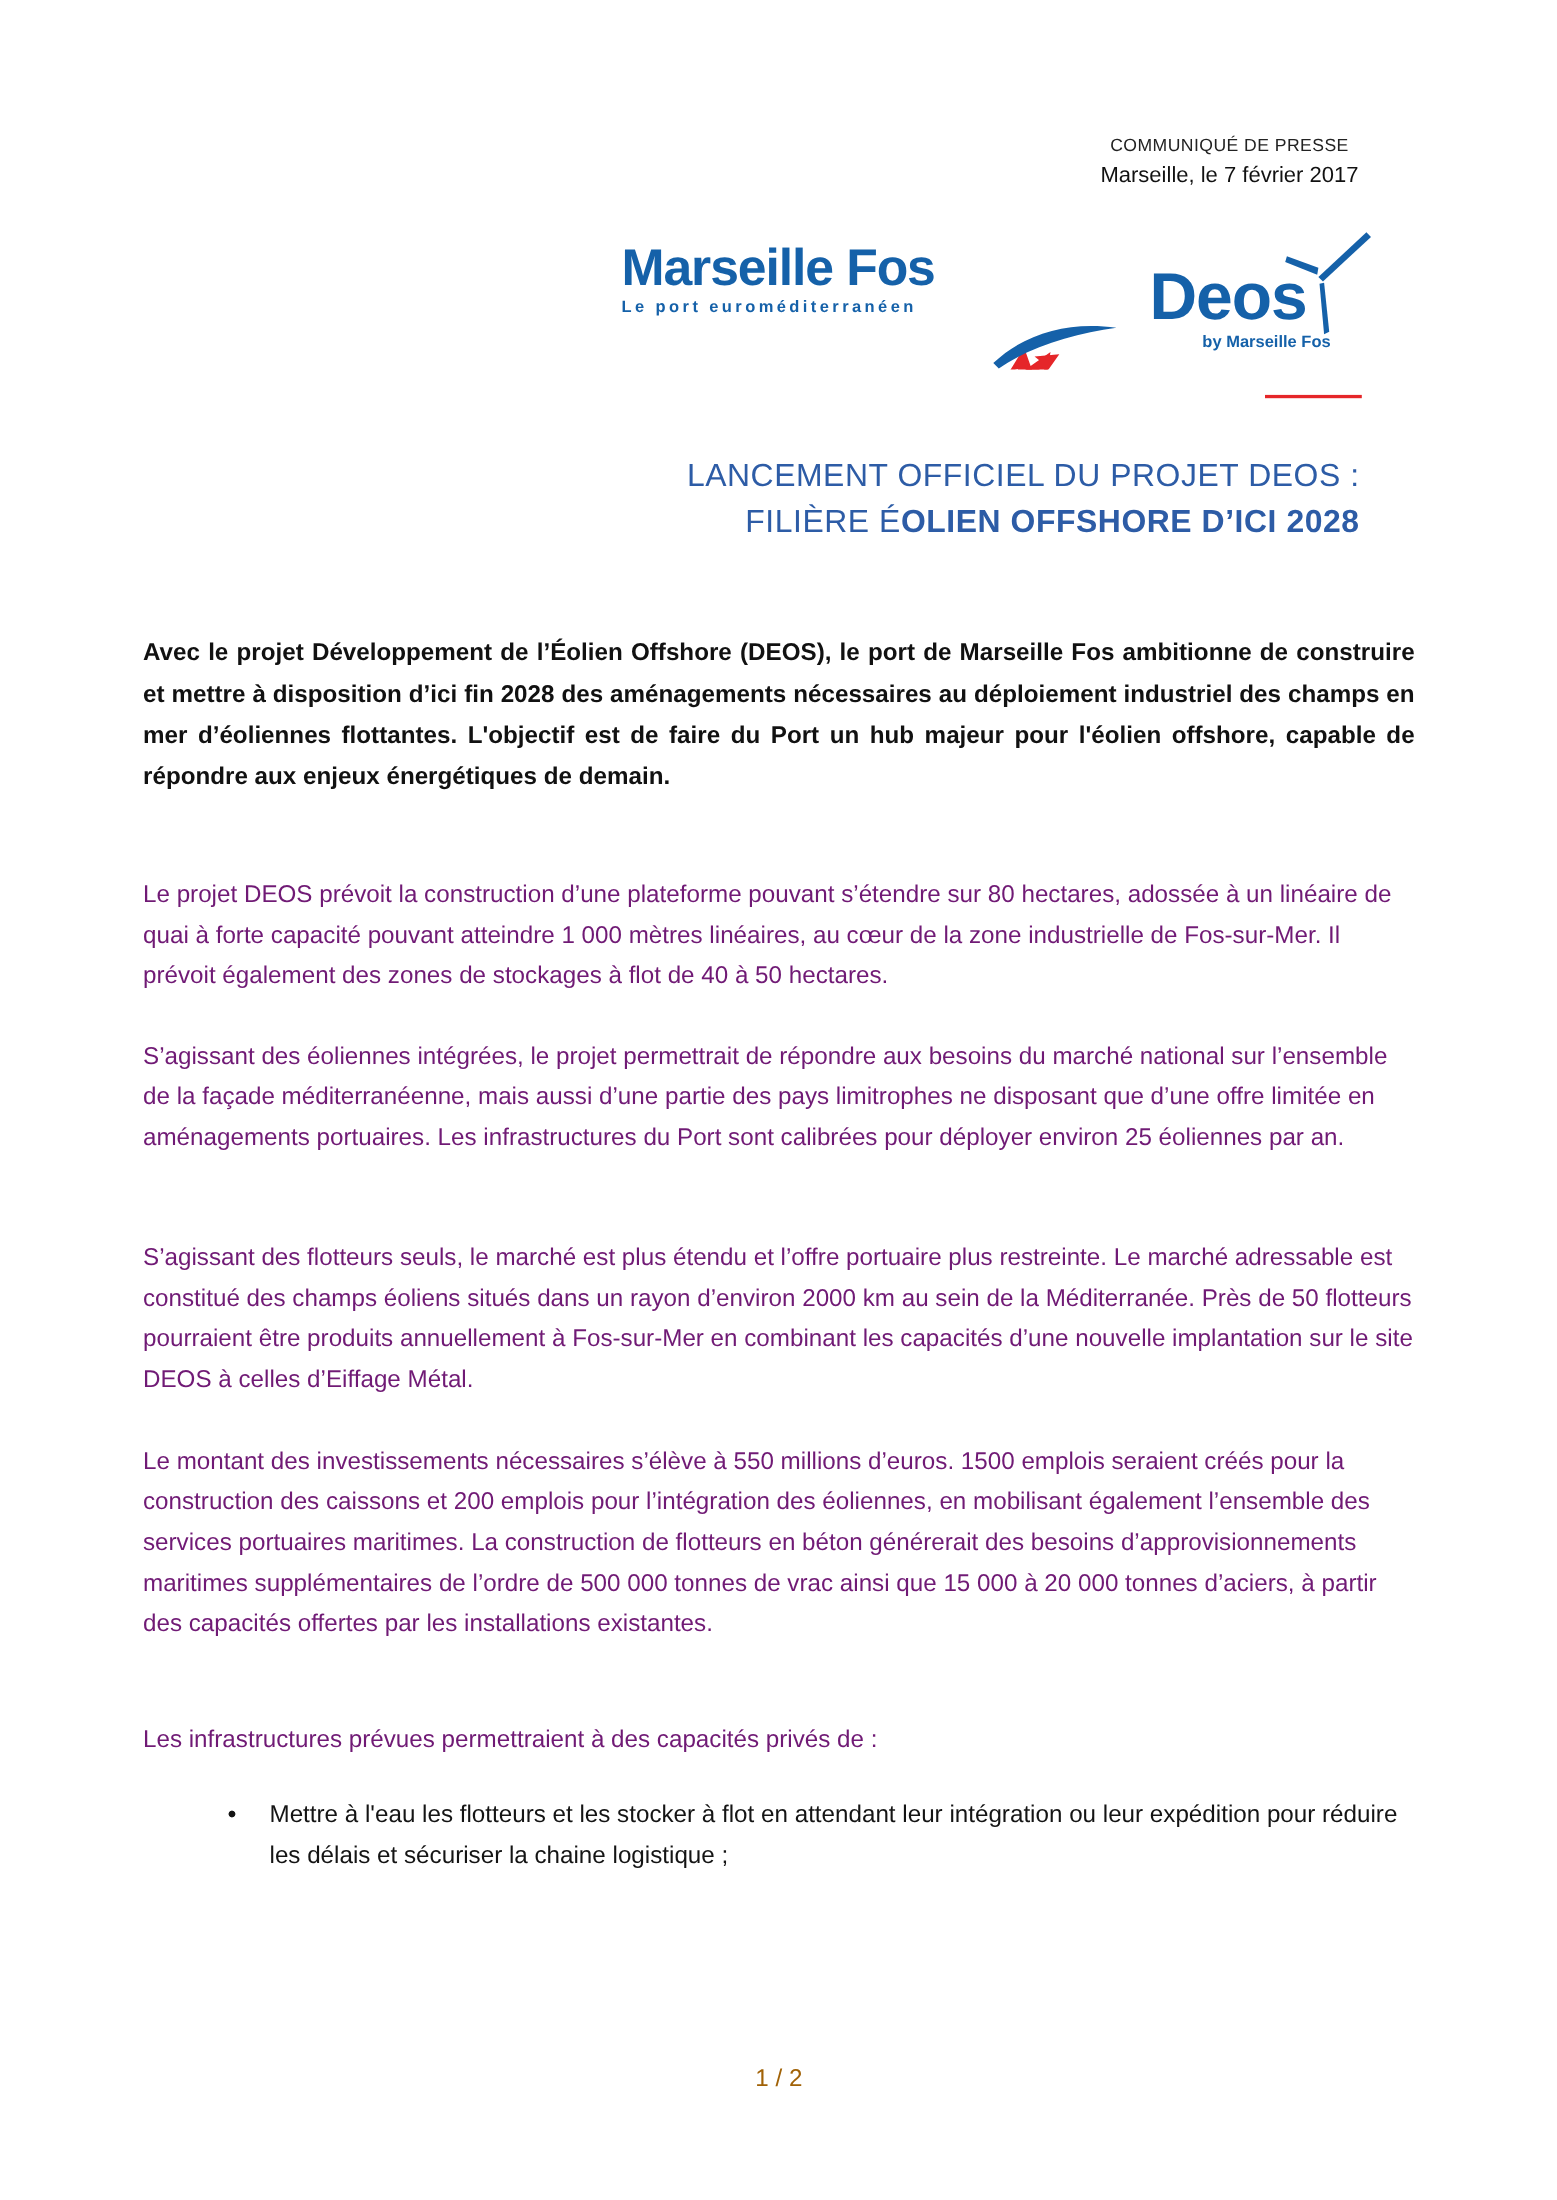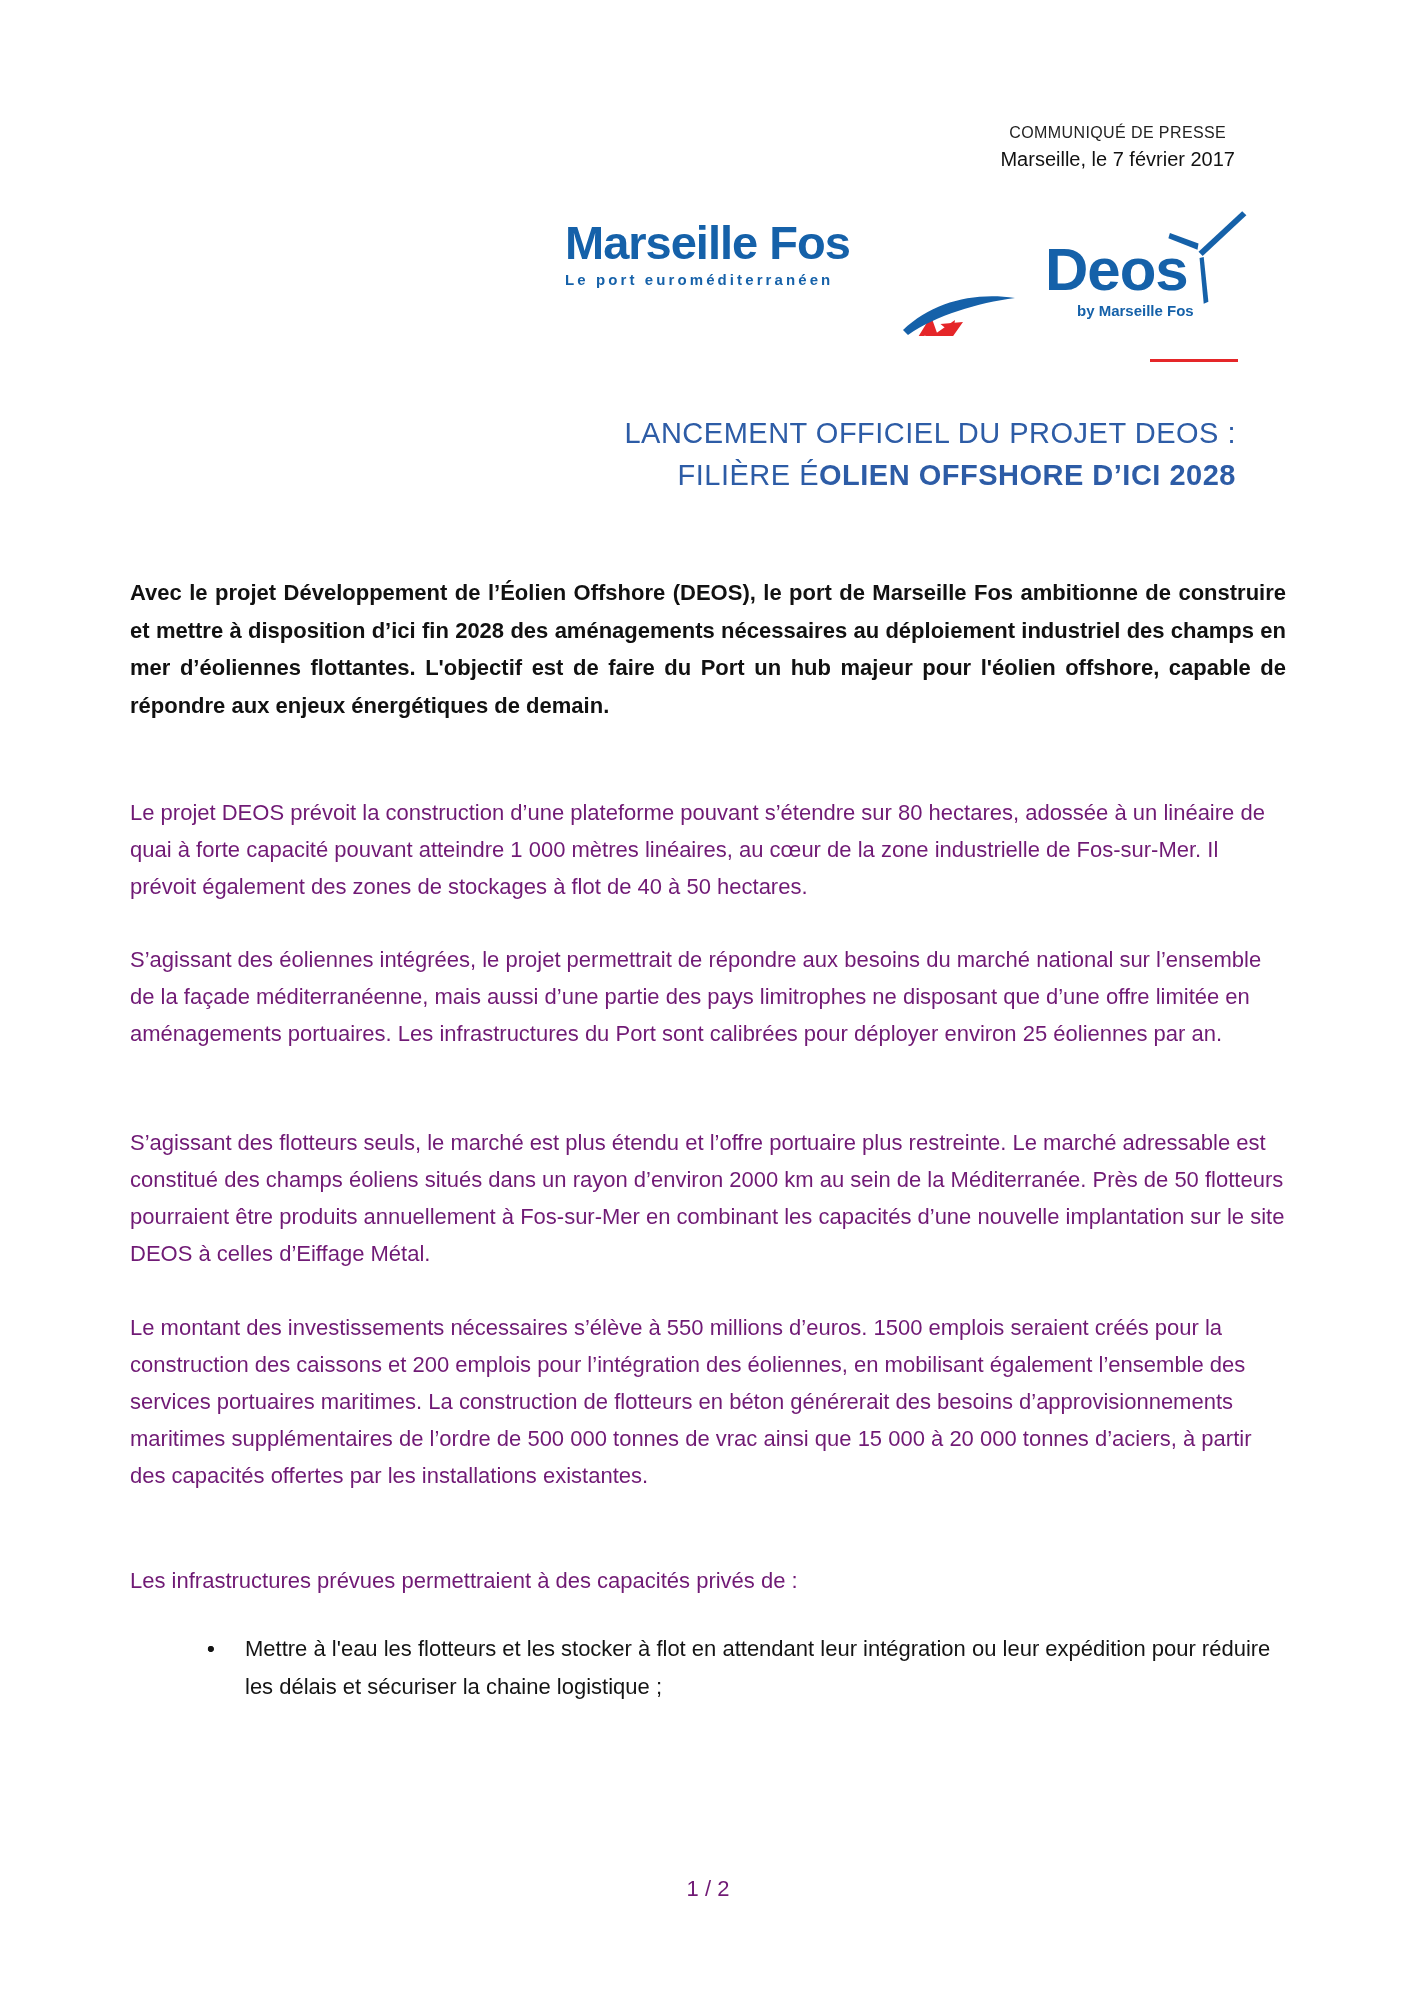--- a/index.html
+++ b/index.html
@@ -16,21 +16,21 @@
   .dateline{font-size:20px;margin-top:6px;color:#111}
 
   
   .logo-mf{position:absolute;left:565px;top:218px;width:450px;height:118px}
   .mf-word{font-size:47px;font-weight:700;letter-spacing:-1px;color:var(--logo-blue,#1561a9);line-height:1.05}
   .mf-tagline{font-size:15px;font-weight:700;letter-spacing:3.1px;color:var(--logo-blue,#1561a9);margin-top:4px}
   .mf-arrows{position:absolute;right:-4px;top:-10px;width:118px;height:128px}
 
   .logo-deos{position:absolute;left:1045px;top:212px;width:210px;height:160px}
   .deos-word{font-size:60px;font-weight:700;letter-spacing:-1px;color:var(--logo-blue,#1561a9);line-height:1.0;margin-top:28px}
-  .deos-byline{font-size:15px;font-weight:700;color:var(--logo-blue,#1561a9);margin-top:2px;margin-left:32px}
+  .deos-byline{font-size:15px;font-weight:700;color:var(--logo-blue,#1561a9);margin-top:2px;margin-left:48px}
   .deos-turbine{position:absolute;left:118px;top:-6px;width:96px;height:104px}
   .deos-rule{position:absolute;left:105px;top:147px;width:88px;height:3px;background:var(--accent-red,#e52629)}
 
   
   .title{
     position:absolute;top:412px;right:179px;text-align:right;
     color:var(--title-blue,#2d5ca6);font-size:29px;line-height:42px;
     letter-spacing:.5px;font-weight:400;white-space:nowrap;
   }
   .title b{font-weight:700}
@@ -48,21 +48,21 @@
   .p3{top:1124px}
   .p4{top:1309px}
   .list-intro{top:1562px}
 
   
   .bullet-list{position:absolute;left:130px;top:1630px;width:1156px;font-size:22px;line-height:38px;color:#141414}
   .bullet-item{position:relative;padding-left:115px}
   .bullet-marker{position:absolute;left:77px;top:0}
 
   
-  .footer{position:absolute;left:130px;top:1876px;width:1156px;text-align:center;font-size:22px;color:#701a75}
+  .footer{position:absolute;left:130px;top:1876px;width:1156px;text-align:center;font-size:22px;color:#a16207}
 </style>
 </head>
 <body>
 
 <div class="page">
 
   <div class="press-header">
     <div class="doc-type">COMMUNIQUÉ DE PRESSE</div>
     <div class="dateline">Marseille, le 7 février 2017</div>
   </div>

